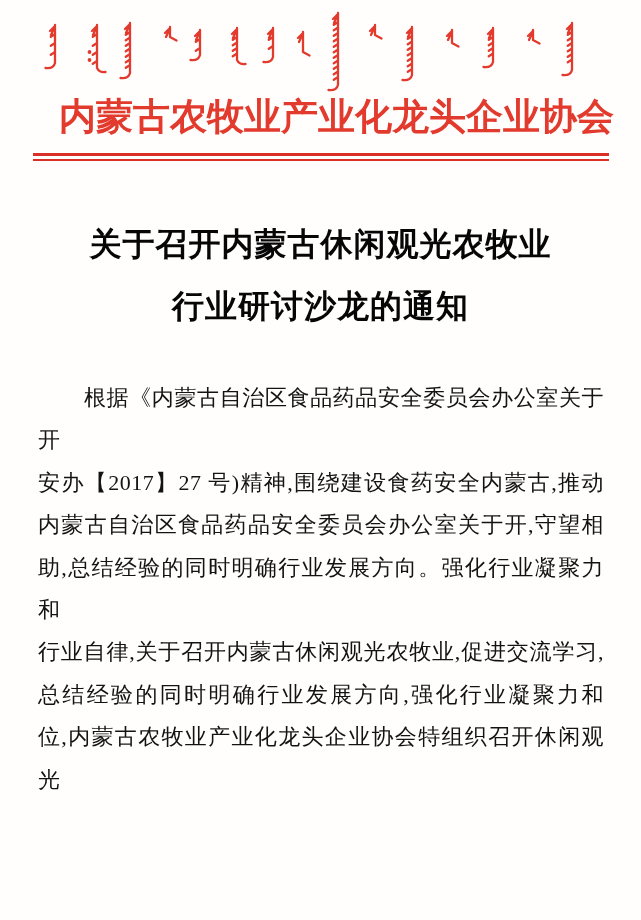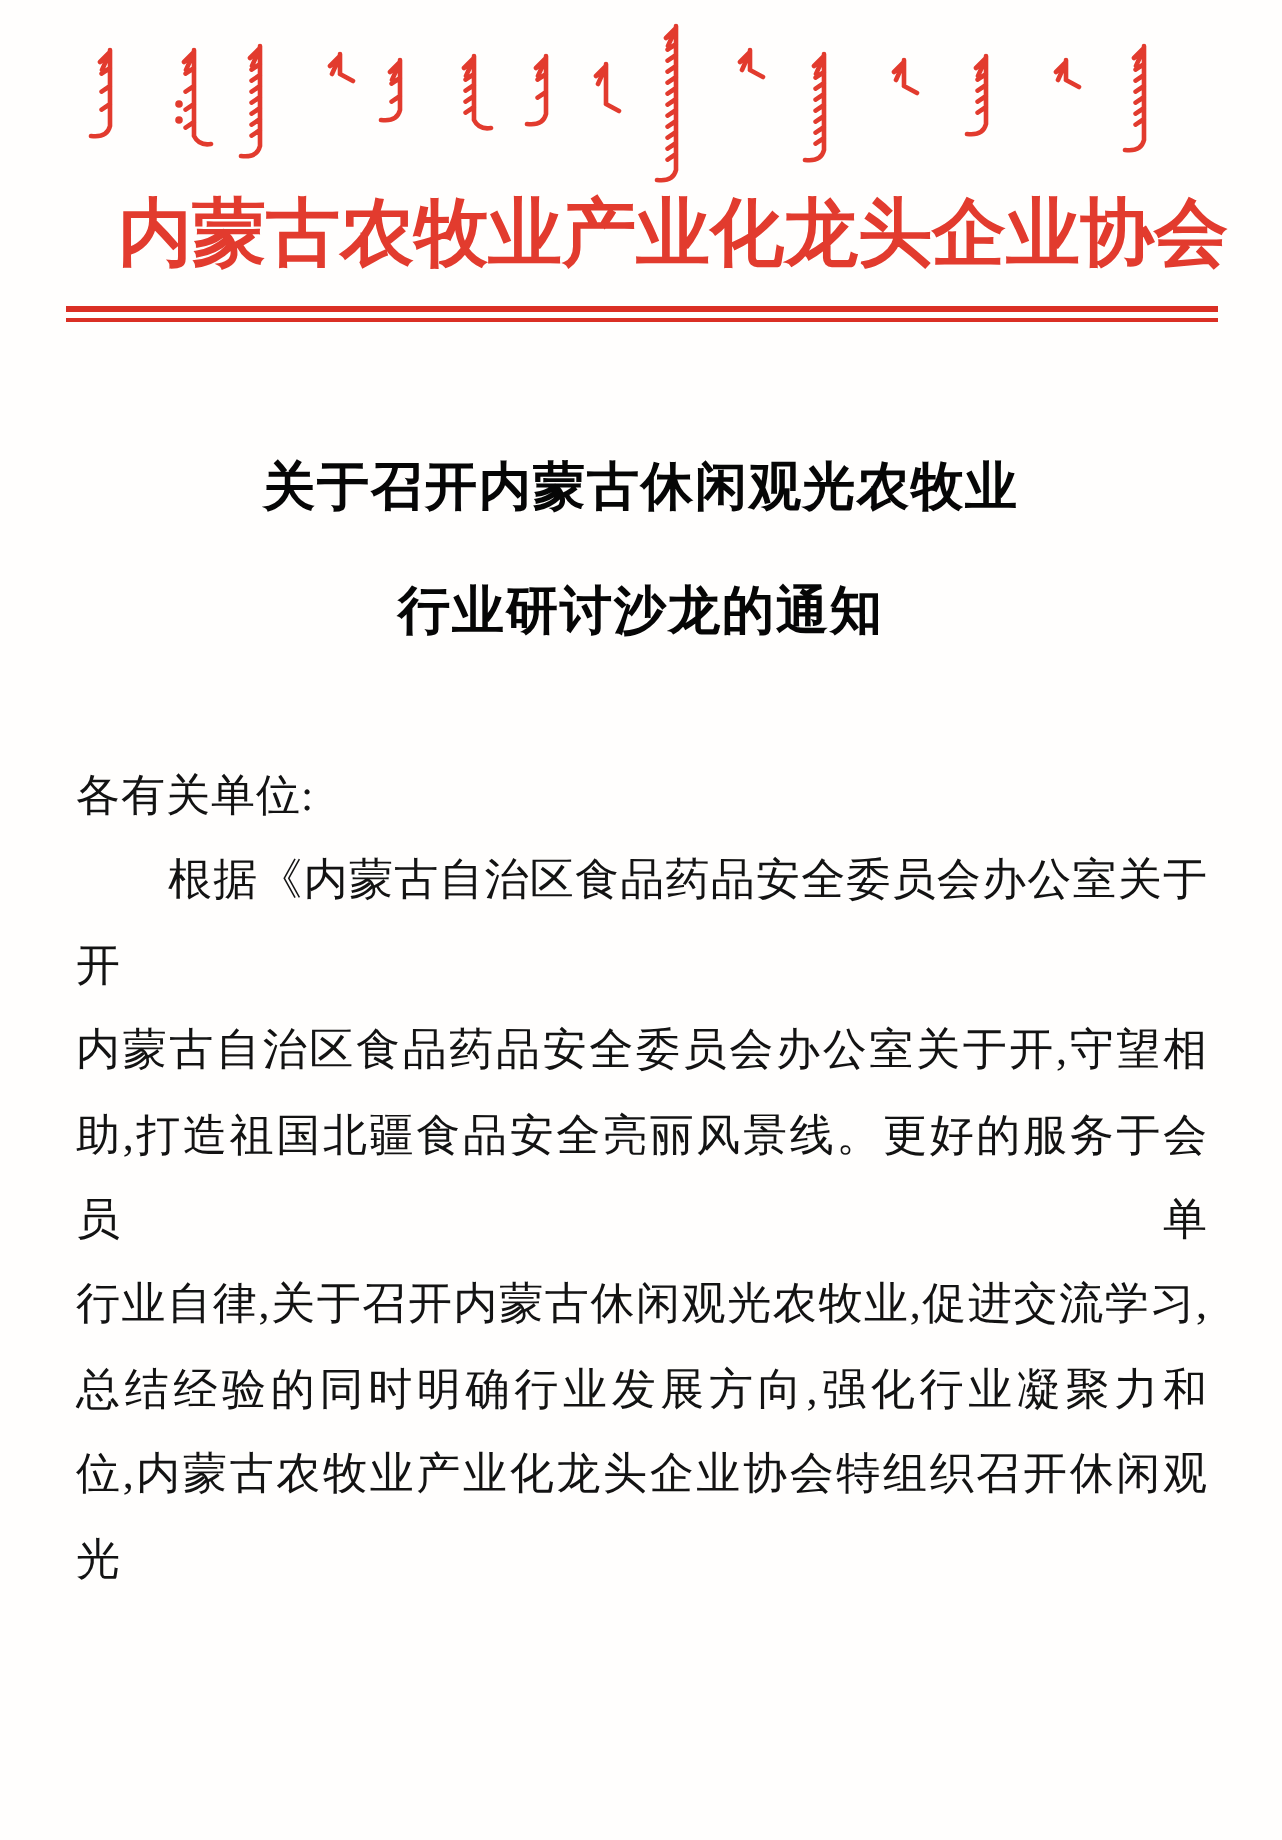--- a/index.html
+++ b/index.html
@@ -37,21 +37,21 @@
     border-top: 3px solid #da2f24;
     border-bottom: 2px solid #da2f24;
   }
   
   .doc-title {
     position: absolute;
     left: 0; top: 213px;
     width: 641px;
     margin: 0;
     text-align: center;
-    font-size: 26px;
+    font-size: 32px;
     line-height: 62px;
     font-weight: bold;
     color: #060606;
     letter-spacing: 1px;
   }
   
   .doc-body {
     position: absolute;
     left: 38px; top: 377px;
     width: 566px;
@@ -78,24 +78,24 @@
     <div class="org-name">内蒙古农牧业产业化龙头企业协会</div>
     <div class="double-rule"></div>
   </header>
 
   <h1 class="doc-title">
     <div>关于召开内蒙古休闲观光农牧业</div>
     <div>行业研讨沙龙的通知</div>
   </h1>
 
   <main class="doc-body">
-    <div class="line">各有关单位:</div>
 
     <div class="line indent fill">根据《内蒙古自治区食品药品安全委员会办公室关于开</div>
+    <div class="line fill">安办【2017】27 号)精神,围绕建设食药安全内蒙古,推动</div>
     <div class="line fill">内蒙古自治区食品药品安全委员会办公室关于开,守望相</div>
-    <div class="line fill">助,打造祖国北疆食品安全亮丽风景线。更好的服务于会员单</div>
+    <div class="line fill">助,总结经验的同时明确行业发展方向。强化行业凝聚力和</div>
     <div class="line fill">行业自律,关于召开内蒙古休闲观光农牧业,促进交流学习,</div>
     <div class="line fill">总结经验的同时明确行业发展方向,强化行业凝聚力和</div>
     <div class="line fill">位,内蒙古农牧业产业化龙头企业协会特组织召开休闲观光</div>
 
   </main>
 
 </div>
 
 </body></html>

